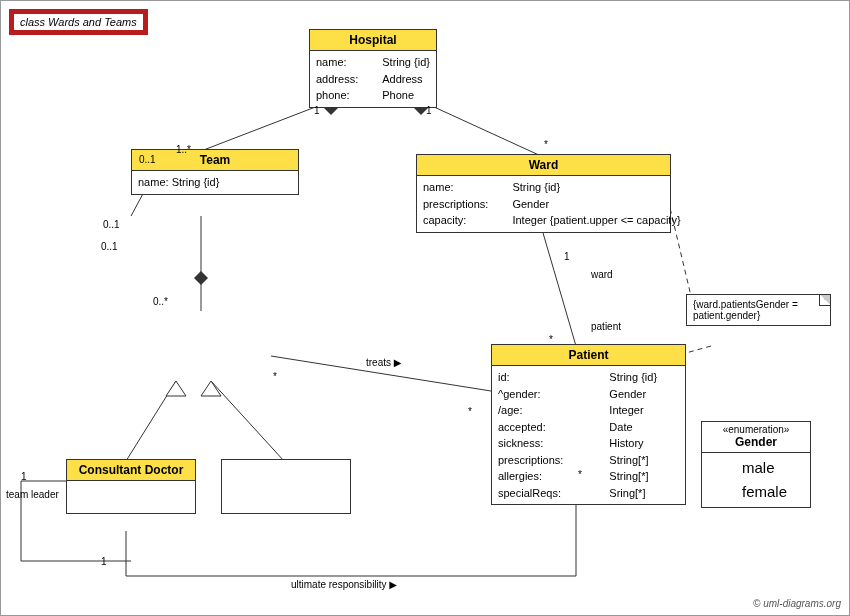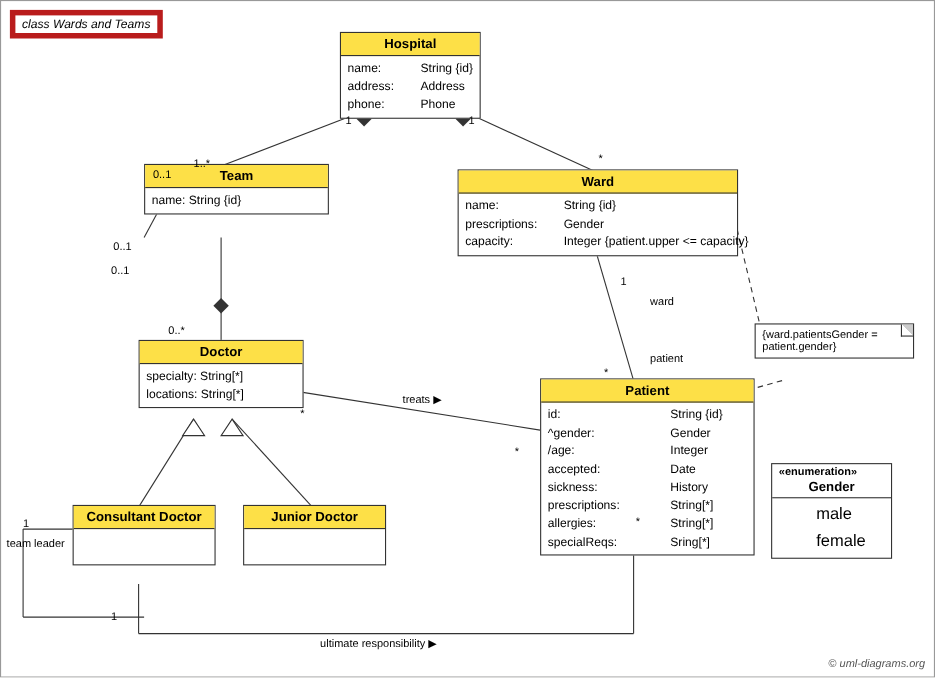--- a/index.html
+++ b/index.html
@@ -69,23 +69,23 @@
       background: linear-gradient(225deg, #ccc 50%, #fff 50%);
       border-left: 1px solid #333;
       border-bottom: 1px solid #333;
     }
     .enum-box {
       position: absolute;
       border: 1px solid #333;
       background: #fff;
     }
     .enum-box-stereotype {
+      text-align: center;
       font-size: 10px;
       padding: 2px 6px 0;
-      font-weight: bold;
     }
     .enum-box-header {
       text-align: center;
       font-weight: bold;
       padding: 0 6px 3px;
       border-bottom: 1px solid #333;
     }
     .enum-box-body {
       padding: 3px 8px;
       font-size: 15px;
@@ -200,29 +200,20 @@
 
   <div class="uml-box" style="left:130px; top:148px; width:168px;">
     <div class="uml-box-header">
       <span>Team</span>
     </div>
     <div class="uml-box-body">
       <div>name: String {id}</div>
     </div>
   </div>
 
-  <div class="uml-box" style="left:125px; top:308px; width:150px;">
-    <div class="uml-box-header">
-      <span>Doctor</span>
-    </div>
-    <div class="uml-box-body">
-      <div>specialty: String[*]</div>
-      <div>locations: String[*]</div>
-    </div>
-  </div>
 
   <div class="uml-box" style="left:490px; top:343px; width:195px;">
     <div class="uml-box-header">
       <span>Patient</span>
     </div>
     <div class="uml-box-body two-col">
       <div class="col-left">
         <div>id:</div>
         <div>^gender:</div>
         <div>/age:</div>
@@ -246,23 +237,20 @@
   </div>
 
   <div class="uml-box" style="left:65px; top:458px; width:130px; min-height:55px;">
     <div class="uml-box-header">
       <span>Consultant Doctor</span>
     </div>
     <div class="uml-box-body" style="min-height:30px;">&nbsp;</div>
   </div>
 
   <div class="uml-box" style="left:220px; top:458px; width:130px; min-height:55px;">
-    <div class="uml-box-header">
-      <span>Junior Doctor</span>
-    </div>
     <div class="uml-box-body" style="min-height:30px;">&nbsp;</div>
   </div>
 
   <div class="constraint-box" style="left:685px; top:293px; width:145px; font-size:10px;">
     <span>{ward.patientsGender =<br>patient.gender}</span>
   </div>
 
   <div class="enum-box" style="left:700px; top:420px; width:110px;">
     <div class="enum-box-stereotype">
       <span>«enumeration»</span>

